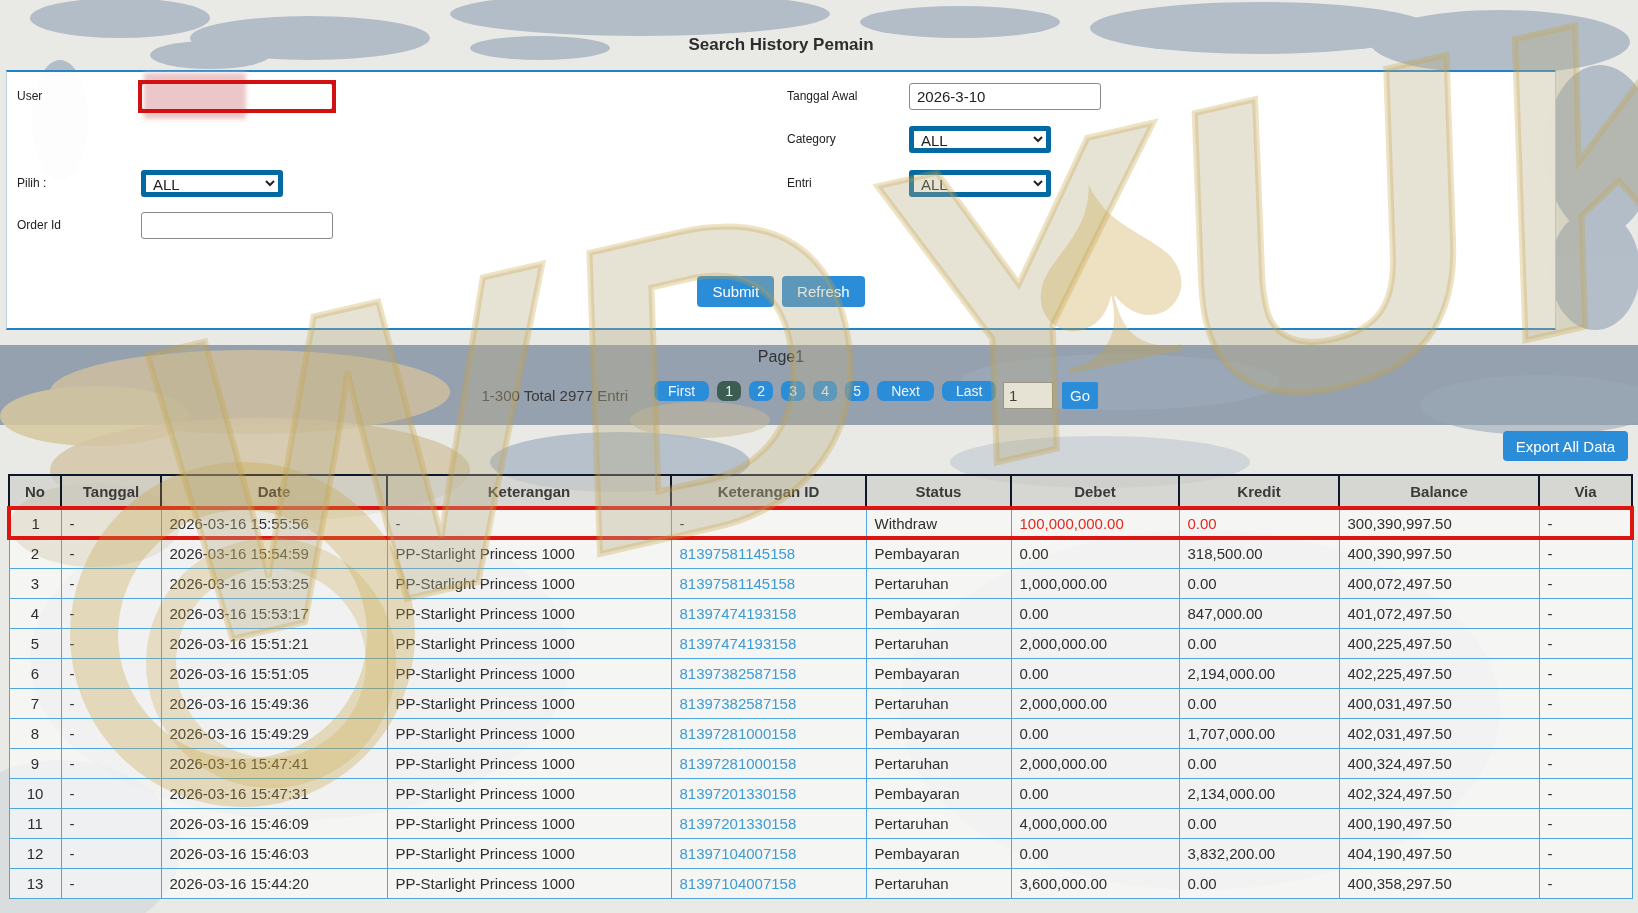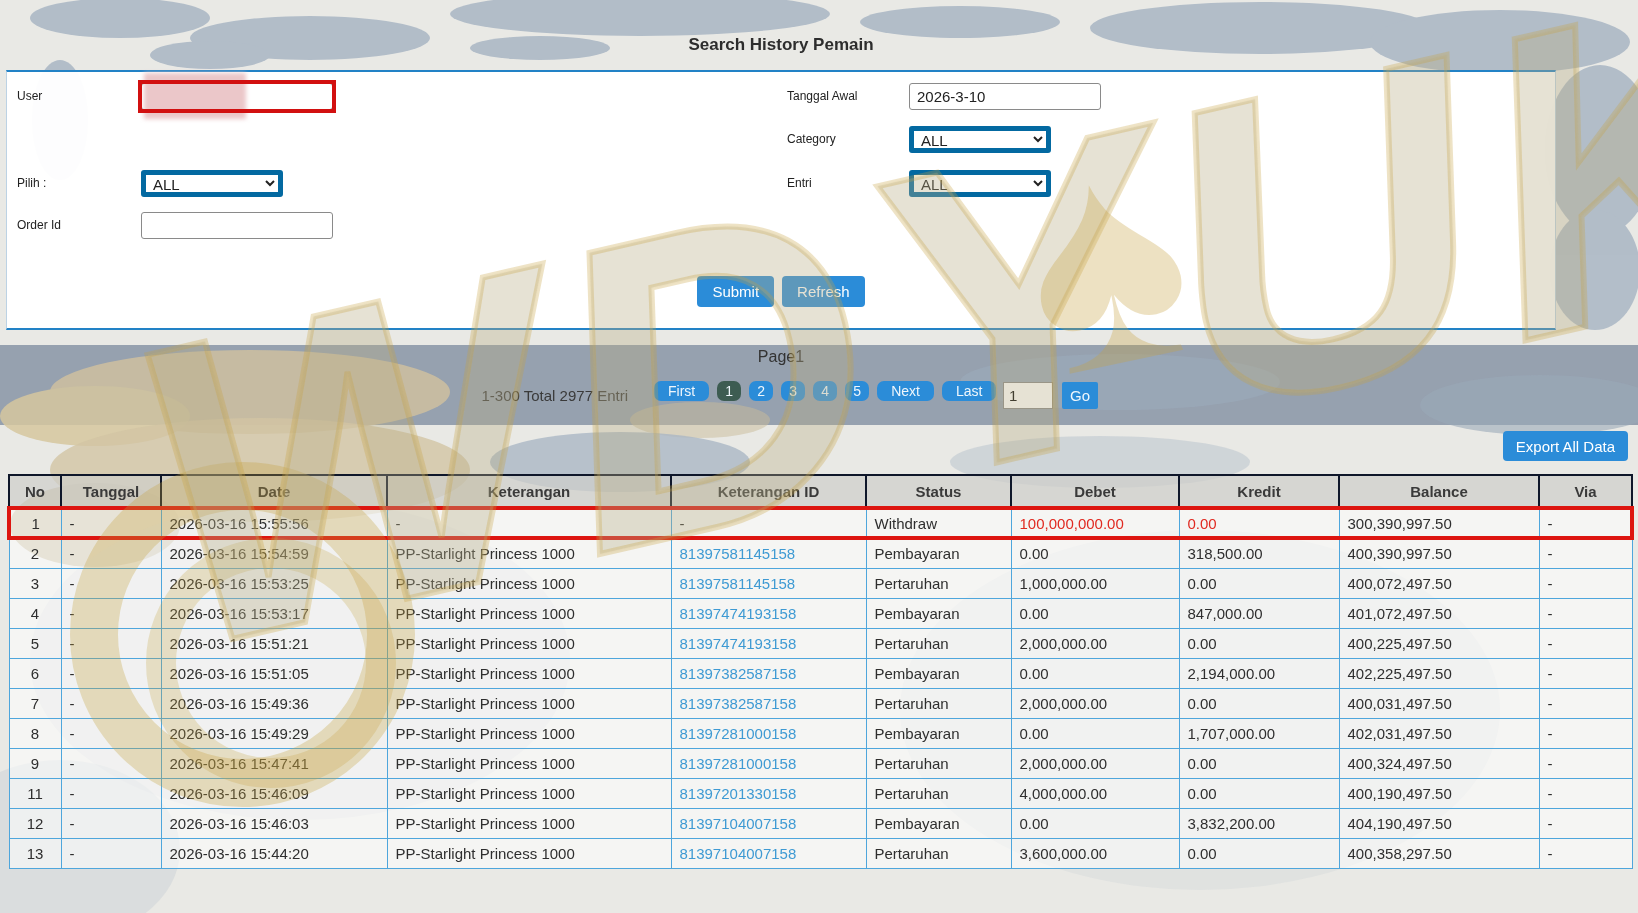--- a/index.html
+++ b/index.html
@@ -359,20 +359,32 @@
         <td class="">2026-03-16 15:47:41</td>
         <td class="">PP-Starlight Princess 1000</td>
         <td class="link">81397281000158</td>
         <td class="">Pertaruhan</td>
         <td class="">2,000,000.00</td>
         <td class="">0.00</td>
         <td class="">400,324,497.50</td>
         <td class="">-</td>
       </tr>
       <tr>
+        <td class="center">10</td>
+        <td class="">-</td>
+        <td class="">2026-03-16 15:47:31</td>
+        <td class="">PP-Starlight Princess 1000</td>
+        <td class="link">81397201330158</td>
+        <td class="">Pembayaran</td>
+        <td class="">0.00</td>
+        <td class="">2,134,000.00</td>
+        <td class="">402,324,497.50</td>
+        <td class="">-</td>
+      </tr>
+      <tr>
         <td class="center">11</td>
         <td class="">-</td>
         <td class="">2026-03-16 15:46:09</td>
         <td class="">PP-Starlight Princess 1000</td>
         <td class="link">81397201330158</td>
         <td class="">Pertaruhan</td>
         <td class="">4,000,000.00</td>
         <td class="">0.00</td>
         <td class="">400,190,497.50</td>
         <td class="">-</td>

